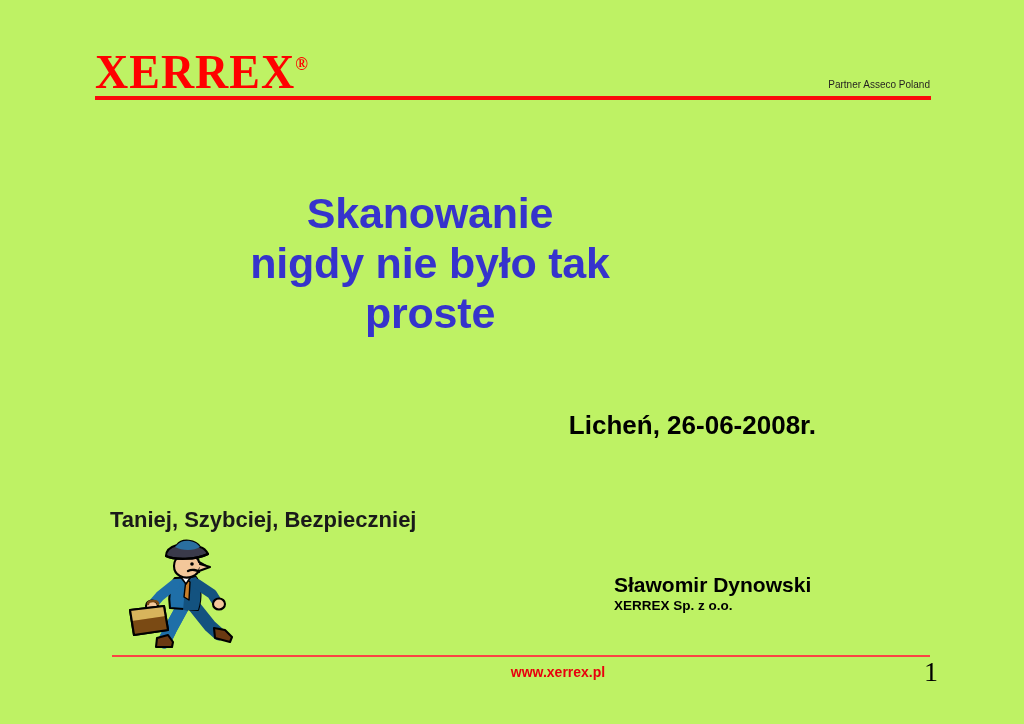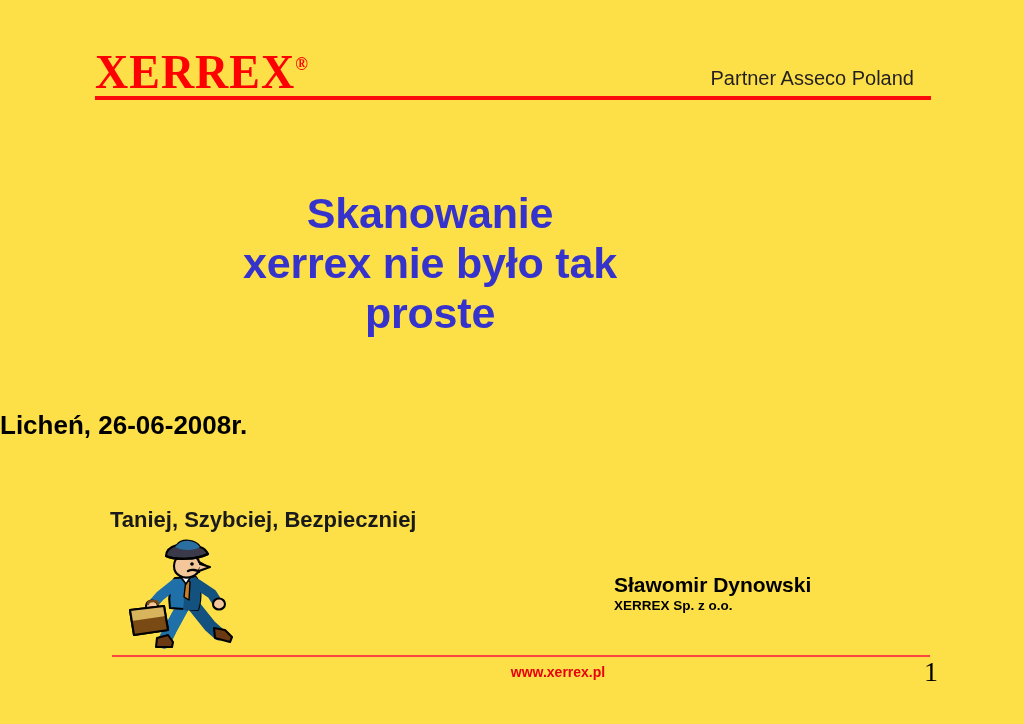--- a/index.html
+++ b/index.html
@@ -7,21 +7,21 @@
     padding: 0;
     background: #ffffff;
   }
   body {
     font-family: "Liberation Sans", sans-serif;
   }
   .slide {
     position: relative;
     width: 1024px;
     height: 724px;
-    background: #fde047;
+    background: #bef264;
     overflow: hidden;
   }
 
   
   .header {
     position: absolute;
     left: 95px;
     top: 44px;
     width: 835px;
     height: 54px;
@@ -41,23 +41,23 @@
     transform-origin: left bottom;
   }
   .logo .reg {
     font-size: 17px;
     vertical-align: super;
     line-height: 0;
     font-weight: bold;
   }
   .partner-text {
     position: absolute;
-    right: 16px;
+    right: 0;
     bottom: 8px;
-    font-size: 20px;
+    font-size: 10px;
     color: #231f20;
     white-space: nowrap;
   }
   .header-rule {
     position: absolute;
     left: 95px;
     top: 96px;
     width: 836px;
     height: 4px;
     background: #fb0b0b;
@@ -78,21 +78,21 @@
     color: #3633cc;
     letter-spacing: -0.2px;
   }
 
   
   .date-line {
     position: absolute;
     left: 0;
     top: 410px;
     width: 816px;
-    text-align: left;
+    text-align: right;
     font-size: 26px;
     font-weight: bold;
     color: #000000;
   }
 
   
   .tagline {
     position: absolute;
     left: 110px;
     top: 507px;
@@ -173,21 +173,21 @@
 <div class="slide">
 
   <div class="header">
     <div class="logo"><span>XERREX</span><span class="reg">®</span></div>
     <div class="partner-text">Partner Asseco Poland</div>
   </div>
   <div class="header-rule"></div>
 
   <div class="title-block">
     <div class="title-line">Skanowanie</div>
-    <div class="title-line">xerrex nie było tak</div>
+    <div class="title-line">nigdy nie było tak</div>
     <div class="title-line">proste</div>
   </div>
 
   <div class="date-line">Licheń, 26-06-2008r.</div>
 
   <div class="tagline">Taniej, Szybciej, Bezpieczniej</div>
 
   <div class="clipart">
     <svg width="134" height="122" viewBox="0 0 134 122" xmlns="http://www.w3.org/2000/svg">
       <g stroke="#000000" stroke-width="2.1" stroke-linejoin="round" stroke-linecap="round">

